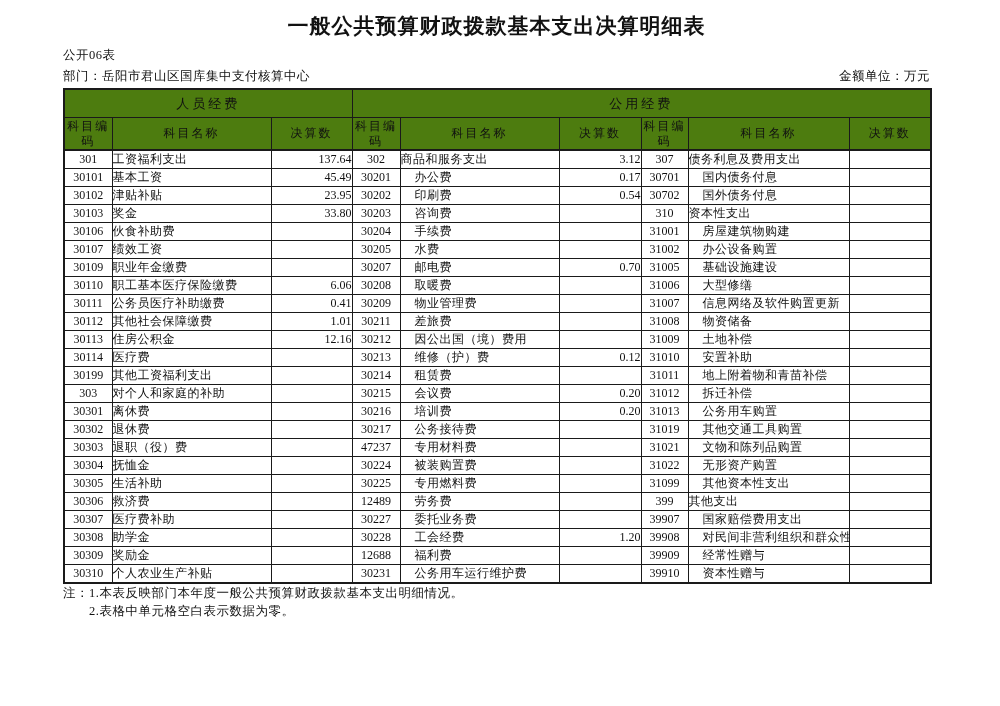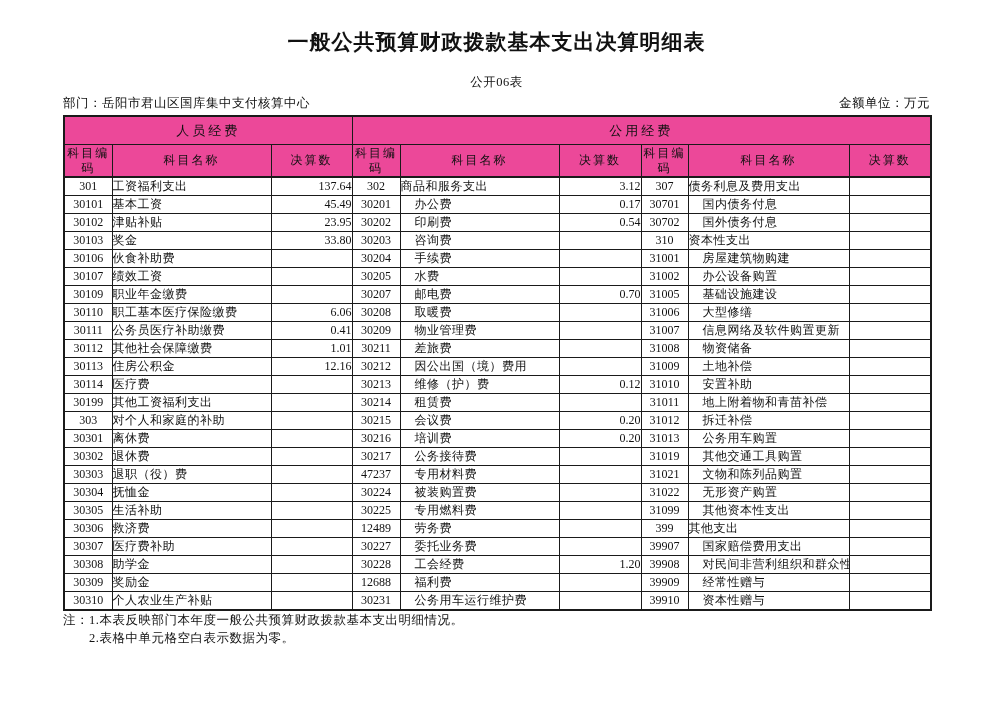--- a/index.html
+++ b/index.html
@@ -7,33 +7,33 @@
     padding: 0;
     background: #ffffff;
     width: 1000px;
     height: 706px;
     font-family: "Liberation Serif", "DejaVu Serif", serif;
     color: #111;
   }
   .page {
     width: 867px;
     margin: 0 0 0 63px;
-    padding-top: 30px;
+    padding-top: 14px;
   }
   .title {
     text-align: center;
     font-size: 21px;
     font-weight: bold;
     letter-spacing: 1px;
     line-height: 24px;
   }
   .table-code {
-    text-align: center;
+    text-align: left;
     font-size: 12.5px;
-    margin-top: 20px;
+    margin-top: 9px;
     letter-spacing: 0.5px;
   }
   .meta-row {
     display: flex;
     justify-content: space-between;
     font-size: 12.5px;
     margin-top: 4px;
     margin-bottom: 3px;
     letter-spacing: 0.5px;
   }
@@ -44,21 +44,21 @@
     border: 2px solid #1a1a1a;
     font-size: 12px;
   }
   table.budget th, table.budget td {
     border: 1px solid #1a1a1a;
     overflow: hidden;
     padding: 0;
     vertical-align: middle;
   }
   thead th {
-    background: #ec4899;
+    background: #4d7c0f;
     font-weight: normal;
     text-align: center;
   }
   tr.section-row th {
     height: 27px;
     font-size: 13px;
     letter-spacing: 3px;
   }
   tr.cols-row th {
     height: 31px;

